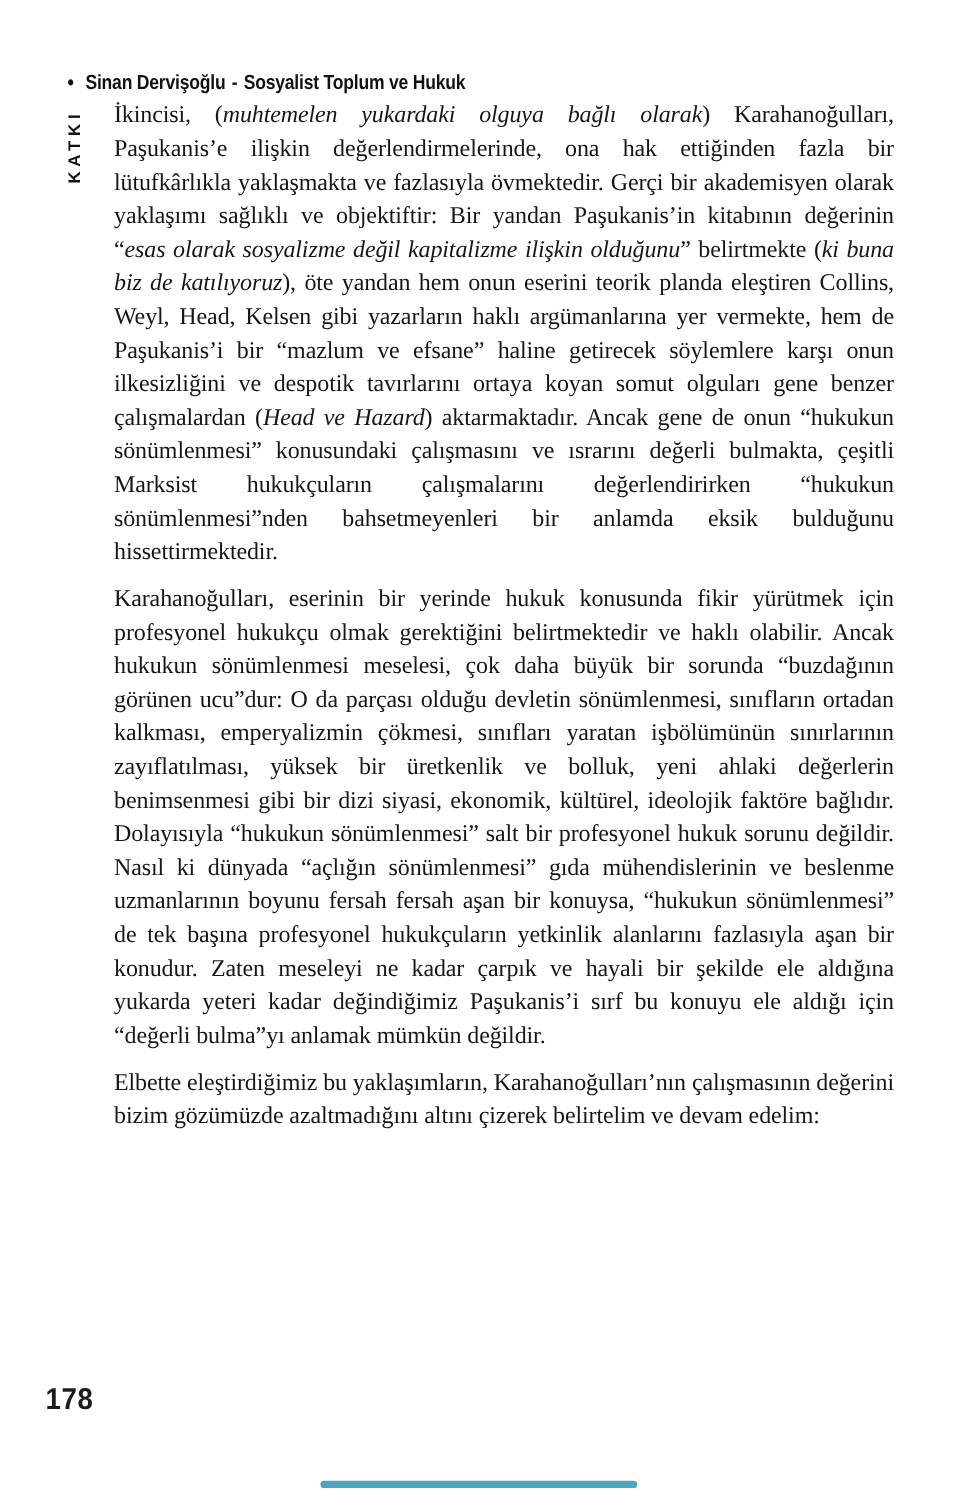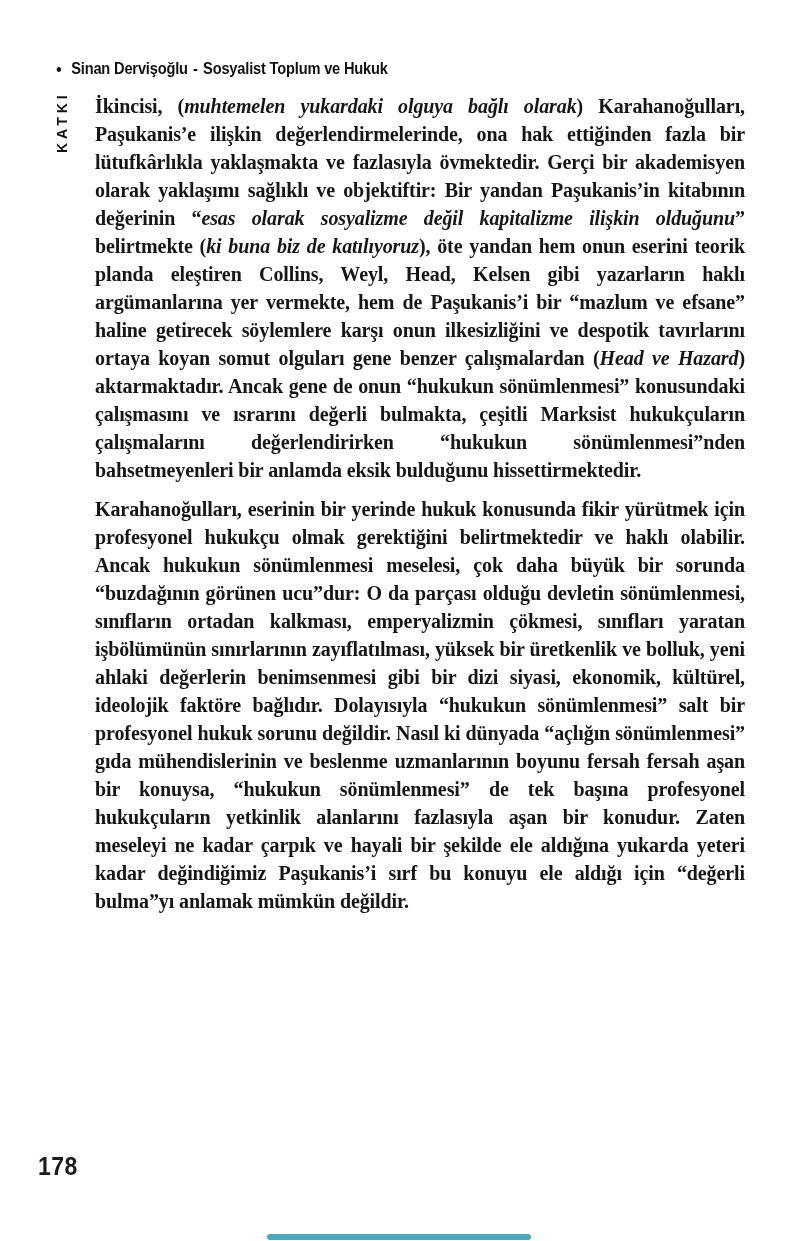--- a/index.html
+++ b/index.html
@@ -30,26 +30,25 @@
     font-weight:800;font-size:17px;letter-spacing:-0.2px;
   }
   .side-label{
     position:absolute;left:54px;top:153px;
     transform:rotate(-90deg);transform-origin:0 0;
     font-family:"Liberation Sans", sans-serif;
     font-weight:700;font-size:14px;letter-spacing:4px;
     color:#111111;white-space:nowrap;
   }
   .text-col{
-    position:absolute;left:95px;top:92px;width:650px;
+    position:absolute;left:95px;top:82px;width:650px;
     text-align:justify;
     font-size:20px;line-height:28px;
     letter-spacing:-0.1px;
     color:#161616;
-    font-weight:bold;
   }
   .para{margin:0 0 11px 0;}
   .it{font-style:italic;}
   .page-num{
     position:absolute;left:38px;top:1152px;
     font-family:"Liberation Sans", sans-serif;
     font-weight:700;font-size:25px;color:#1c1c1c;
     transform:scaleX(.92);transform-origin:left center;
     letter-spacing:0.5px;
   }
@@ -69,19 +68,20 @@
     <span class="author">Sinan Dervişoğlu</span>
     <span class="sep">-</span>
     <span class="book-title">Sosyalist Toplum ve Hukuk</span>
   </div>
 
   <div class="side-label">KATKI</div>
 
   <main class="text-col" style="color: rgb(22, 22, 22);">
     <p class="para"><span>İkincisi, (</span><span class="it">muhtemelen yukardaki olguya bağlı olarak</span><span>) Karahanoğulları, Paşukanis’e ilişkin değerlendirmelerinde, ona hak ettiğinden fazla bir lütufkârlıkla yaklaşmakta ve fazlasıyla övmektedir. Gerçi bir akademisyen olarak yaklaşımı sağlıklı ve objektiftir: Bir yandan Paşukanis’in kitabının değerinin “</span><span class="it">esas olarak sosyalizme değil kapitalizme ilişkin olduğunu</span><span>” belirtmekte (</span><span class="it">ki buna biz de katılıyoruz</span><span>), öte yandan hem onun eserini teorik planda eleştiren Collins, Weyl, Head, Kelsen gibi yazarların haklı argümanlarına yer vermekte, hem de Paşukanis’i bir “mazlum ve efsane” haline getirecek söylemlere karşı onun ilkesizliğini ve despotik tavırlarını ortaya koyan somut olguları gene benzer çalışmalardan (</span><span class="it">Head ve Hazard</span><span>) aktarmaktadır. Ancak gene de onun “hukukun sönümlenmesi” konusundaki çalışmasını ve ısrarını değerli bulmakta, çeşitli Marksist hukukçuların çalışmalarını değerlendirirken “hukukun sönümlenmesi”nden bahsetmeyenleri bir anlamda eksik bulduğunu hissettirmektedir.</span></p>
     <p class="para"><span>Karahanoğulları, eserinin bir yerinde hukuk konusunda fikir yürütmek için profesyonel hukukçu olmak gerektiğini belirtmektedir ve haklı olabilir. Ancak hukukun sönümlenmesi meselesi, çok daha büyük bir sorunda “buzdağının görünen ucu”dur: O da parçası olduğu devletin sönümlenmesi, sınıfların ortadan kalkması, emperyalizmin çökmesi, sınıfları yaratan işbölümünün sınırlarının zayıflatılması, yüksek bir üretkenlik ve bolluk, yeni ahlaki değerlerin benimsenmesi gibi bir dizi siyasi, ekonomik, kültürel, ideolojik faktöre bağlıdır. Dolayısıyla “hukukun sönümlenmesi” salt bir profesyonel hukuk sorunu değildir. Nasıl ki dünyada “açlığın sönümlenmesi” gıda mühendislerinin ve beslenme uzmanlarının boyunu fersah fersah aşan bir konuysa, “hukukun sönümlenmesi” de tek başına profesyonel hukukçuların yetkinlik alanlarını fazlasıyla aşan bir konudur. Zaten meseleyi ne kadar çarpık ve hayali bir şekilde ele aldığına yukarda yeteri kadar değindiğimiz Paşukanis’i sırf bu konuyu ele aldığı için “değerli bulma”yı anlamak mümkün değildir.</span></p>
+    <p class="para"><span>Elbette eleştirdiğimiz bu yaklaşımların, Karahanoğulları’nın çalışmasının değerini bizim gözümüzde azaltmadığını altını çizerek belirtelim ve devam edelim:</span></p>
   </main>
 
   <div class="page-num">178</div>
 
   <div class="indicator" style="background: rgb(73, 168, 192);"></div>
 
 </div>
 
 </body></html>

